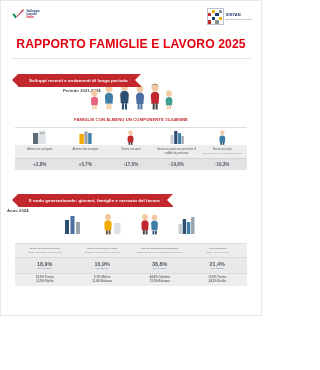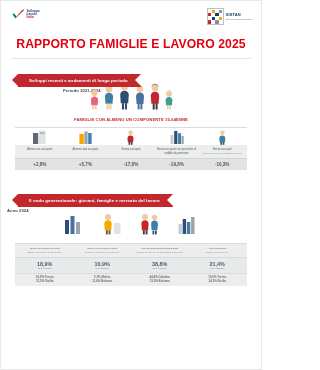--- a/index.html
+++ b/index.html
@@ -10,21 +10,21 @@
   body {
     width: 262px;
     height: 370px;
     font-family: "Liberation Sans", sans-serif;
     color: #333;
     overflow: hidden;
     position: relative;
   }
   .page {
     width: 262px;
-    height: 370px;
+    height: 316px;
     position: relative;
     background: #fff;
     border: 1px solid #e8e8e8;
     box-sizing: border-box;
   }
 
   
   .header {
     height: 32px;
     position: relative;

